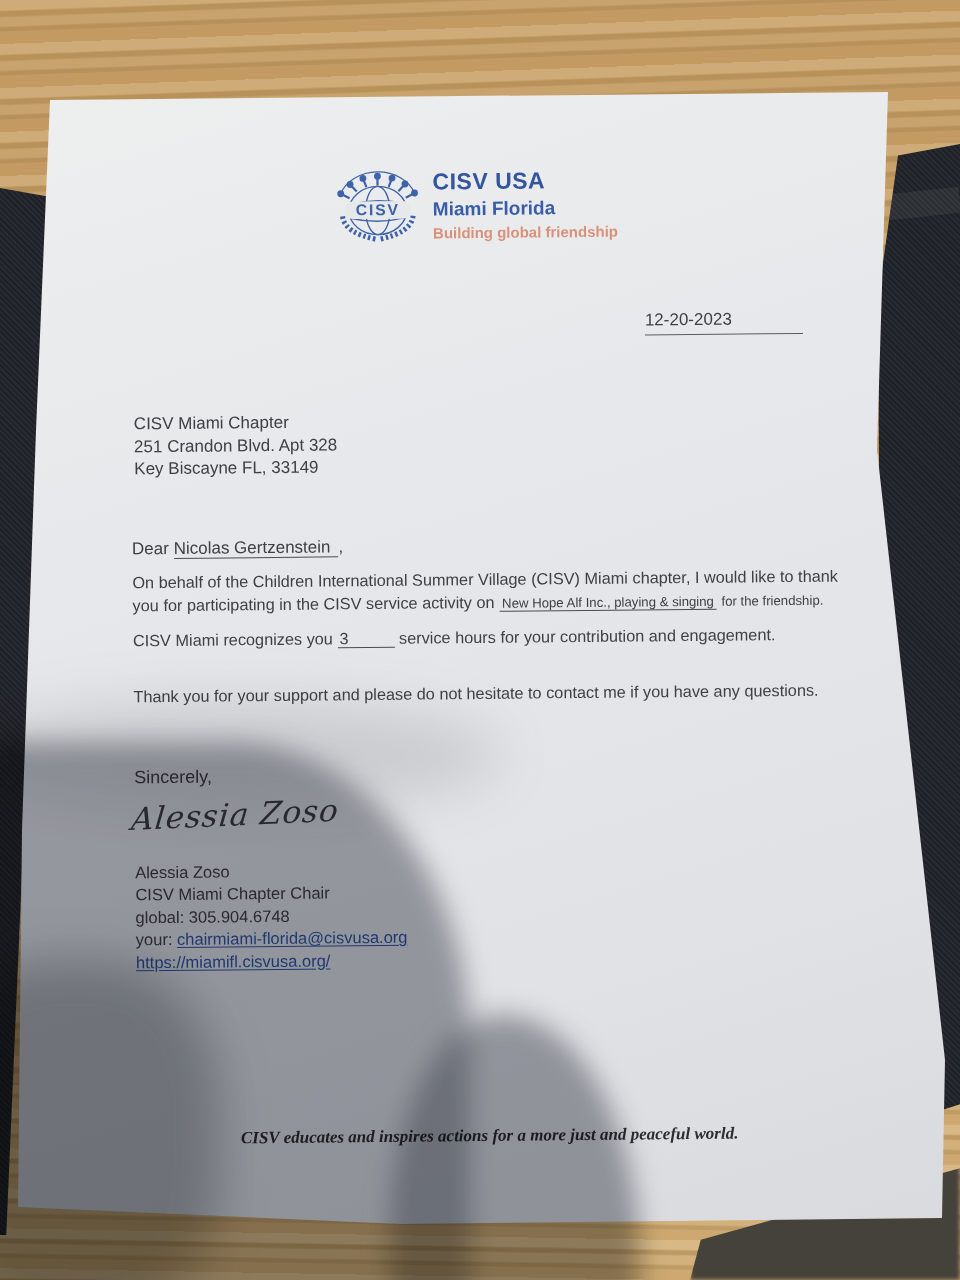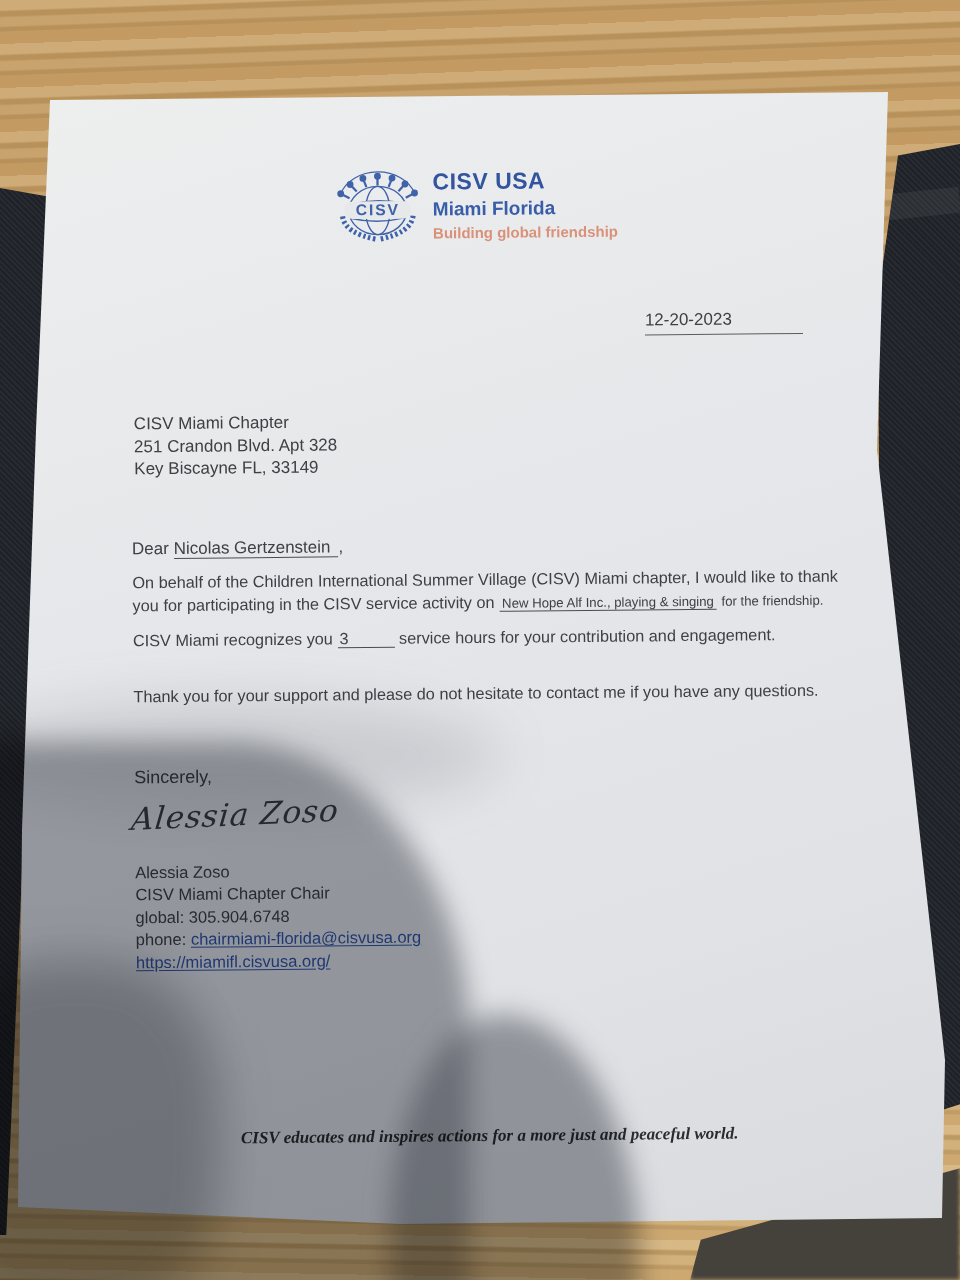--- a/index.html
+++ b/index.html
@@ -187,21 +187,21 @@
 
     <div class="abs para p3">Thank you for your support and please do not hesitate to contact me if you have any questions.</div>
 
     <div class="abs sincerely">Sincerely,</div>
     <div class="abs signature">Alessia Zoso</div>
 
     <div class="abs sigblock">
       <div>Alessia Zoso</div>
       <div>CISV Miami Chapter Chair</div>
       <div><span>global:</span> <span>305.904.6748</span></div>
-      <div><span>phone:</span> <a>chairmiami-florida@cisvusa.org</a></div>
+      <div><span>your:</span> <a>chairmiami-florida@cisvusa.org</a></div>
       <div><a>https://miamifl.cisvusa.org/</a></div>
     </div>
 
     <div class="abs footer-motto">CISV educates and inspires actions for a more just and peaceful world.</div>
   </div>
 
   <div class="shadow-layer">
     <div class="sh sh-penumbra"></div>
     <div class="sh sh-head"></div>
     <div class="sh sh-shoulder"></div>

